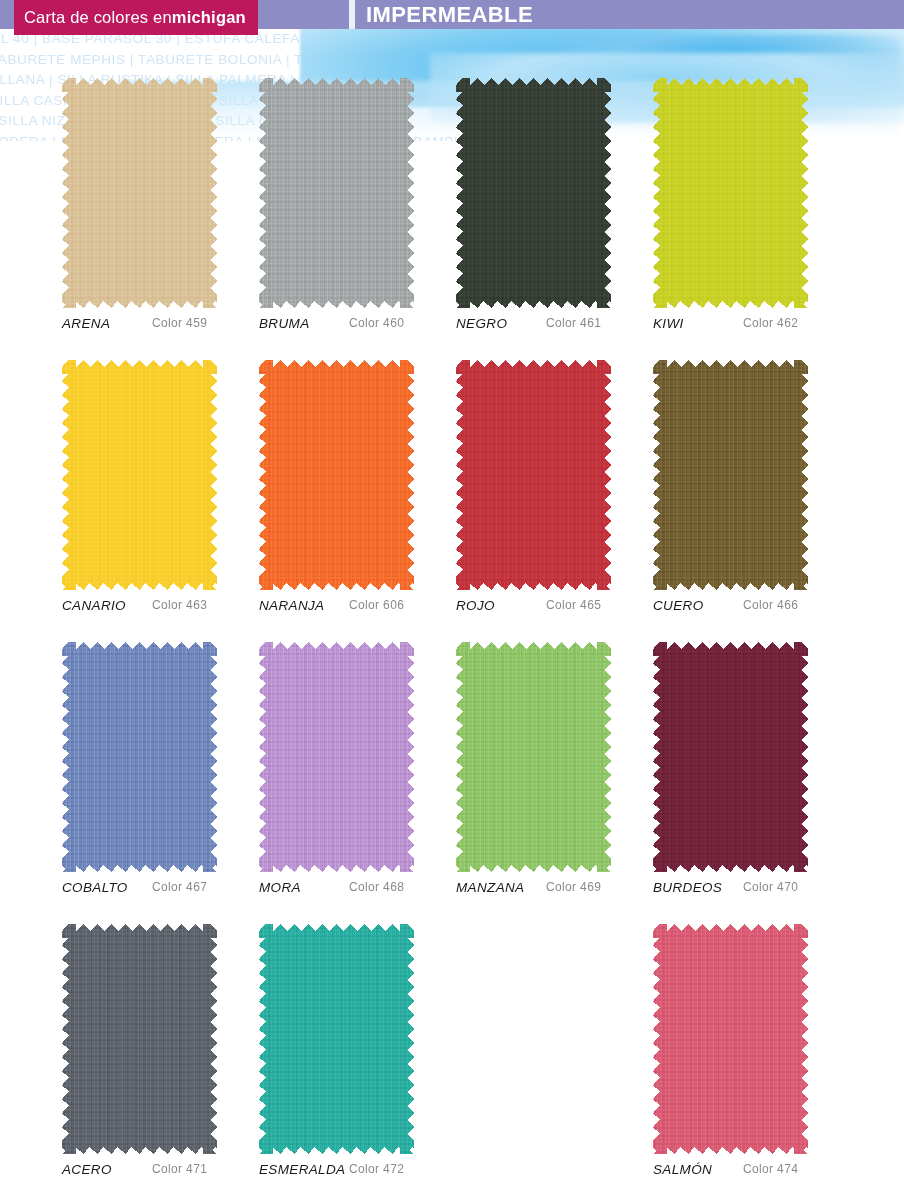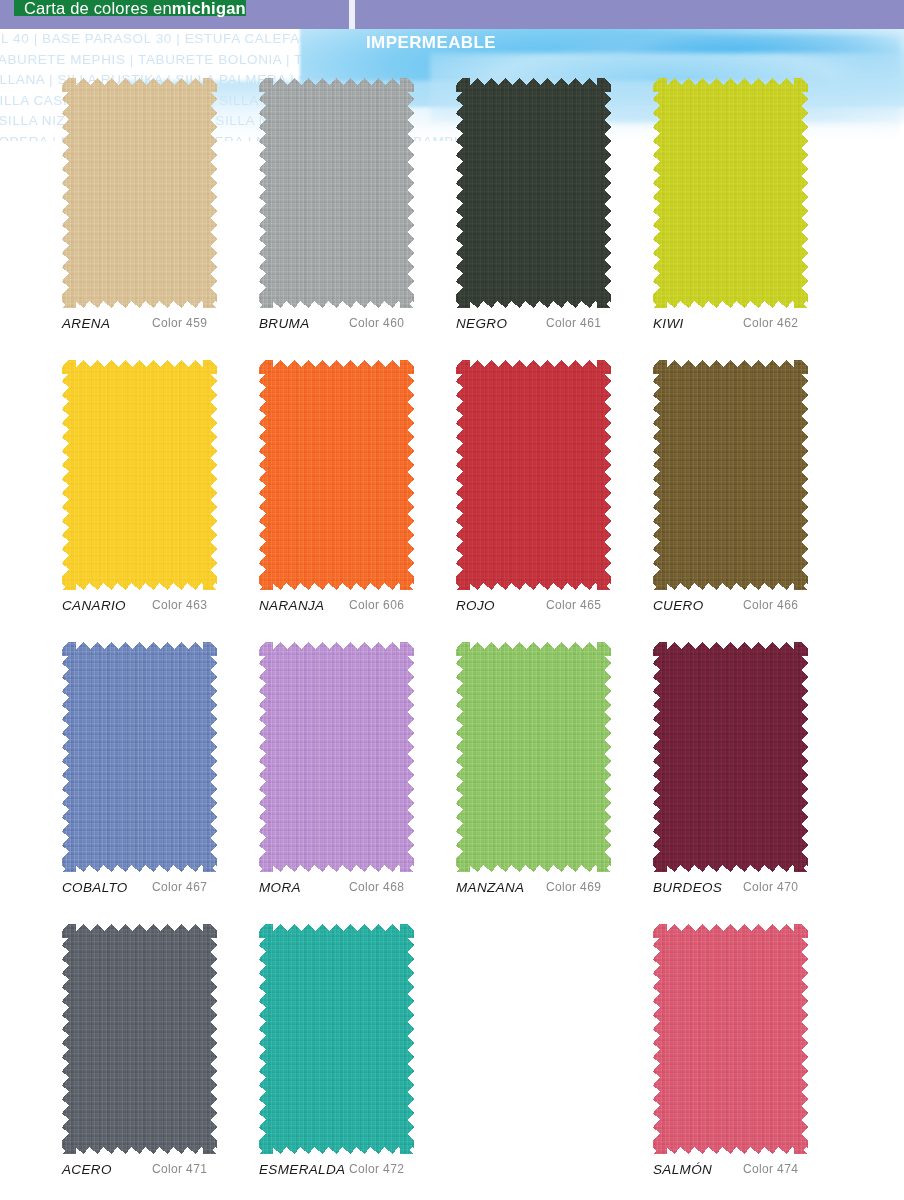--- a/index.html
+++ b/index.html
@@ -20,25 +20,25 @@
     position: absolute;
     top: 0; left: 0;
     width: 904px;
     height: 29px;
     background: #8d8cc4;
     z-index: 40;
   }
   #header-title-block {
     position: absolute;
     top: 0; left: 14px;
-    height: 16px;
+    height: 35px;
     display: flex;
     align-items: center;
-    background: #15803d;
-    padding: 0 0 0 10px;
+    background: #be185d;
+    padding: 0 12px 0 10px;
   }
   .htitle {
     color: #ffffff;
     font-size: 16.5px;
     letter-spacing: .2px;
     white-space: nowrap;
     line-height: 1;
   }
   .htitle-bold { font-weight: bold; }
   #header-divider {
@@ -52,26 +52,25 @@
     z-index: 41;
   }
   #header-subtitle {
     position: absolute;
     top: 0;
     left: 366px;
     height: 29px;
     display: flex;
     align-items: center;
     color: #ffffff;
-    font-size: 17px;
+    font-size: 22px;
     font-weight: bold;
     letter-spacing: .4px;
     white-space: nowrap;
     z-index: 41;
-    margin-top: 28px;
   }
 
   
   #decor-band {
     position: absolute;
     top: 29px; left: 0;
     width: 904px;
     height: 112px;
     overflow: hidden;
     z-index: 5;

